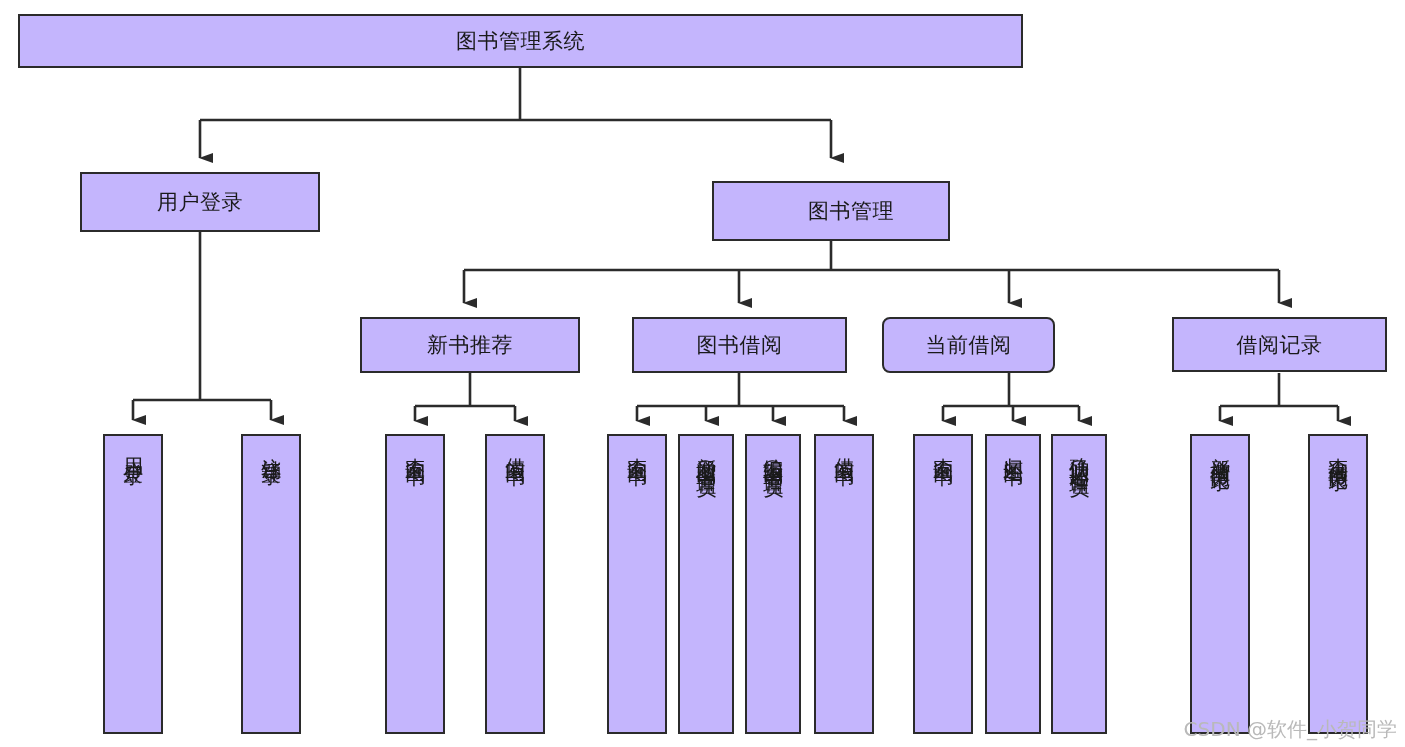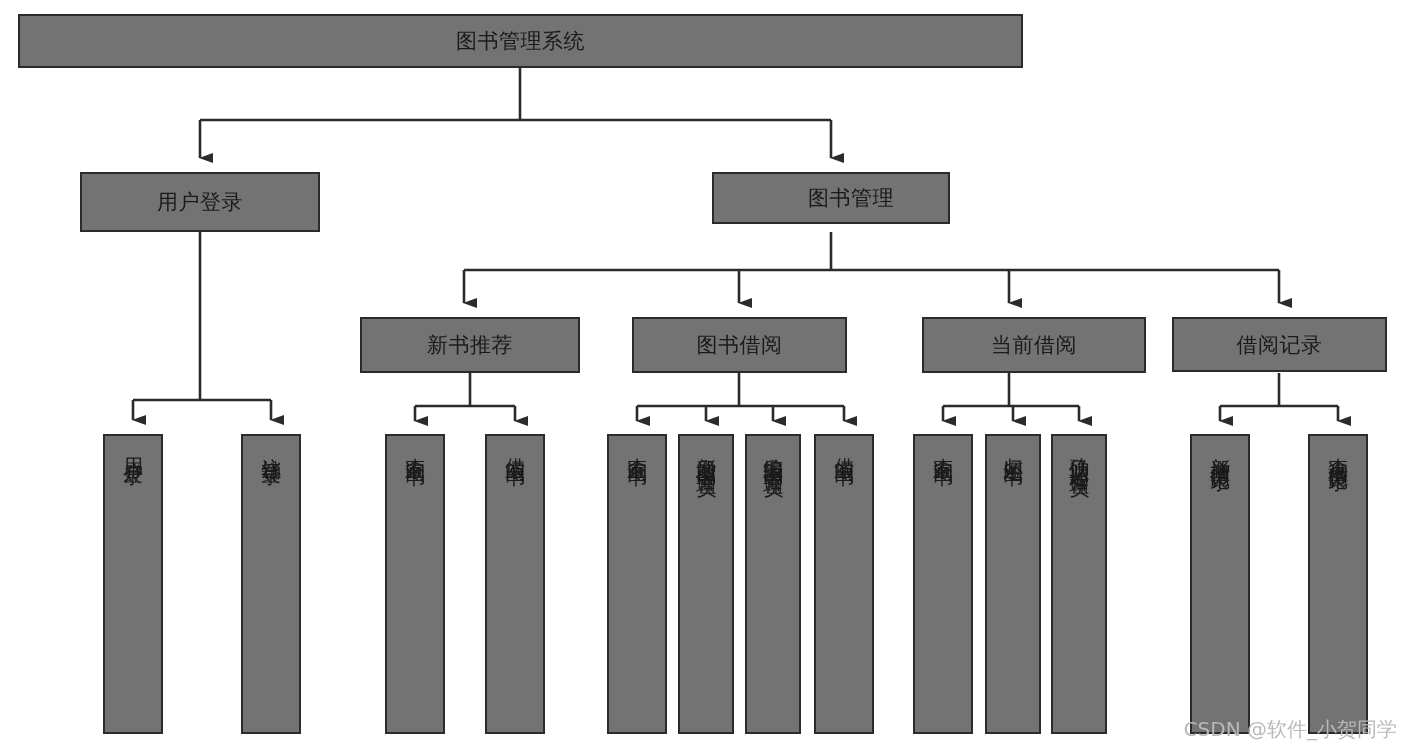--- a/index.html
+++ b/index.html
@@ -21,21 +21,21 @@
     position: absolute;
     left: 0;
     top: 0;
     width: 1405px;
     height: 747px;
     pointer-events: none;
   }
   .node {
     position: absolute;
     box-sizing: border-box;
-    background: #737373;
+    background: #c4b5fd;
     border: 2px solid #2b2b2b;
     display: flex;
     align-items: center;
     justify-content: center;
     z-index: 2;
   }
   .node .label {
     color: #1a1a1a;
     letter-spacing: 0.5px;
     white-space: nowrap;
@@ -126,31 +126,31 @@
     </g>
   </svg>
 
   <div class="node horiz" style="left:18px; top:14px; width:1005px; height:54px;">
     <span class="label">图书管理系统</span>
   </div>
 
   <div class="node horiz" style="left:80px; top:172px; width:240px; height:60px;">
     <span class="label">用户登录</span>
   </div>
-  <div class="node horiz" style="left:712px; top:172px; width:238px; height:52px;padding-left:40px;">
+  <div class="node horiz" style="left:712px; top:181px; width:238px; height:60px;padding-left:40px;">
     <span class="label">图书管理</span>
   </div>
 
   <div class="node horiz" style="left:360px; top:317px; width:220px; height:56px;">
     <span class="label">新书推荐</span>
   </div>
   <div class="node horiz" style="left:632px; top:317px; width:215px; height:56px;text-align:center;">
     <span class="label">图书借阅</span>
   </div>
-  <div class="node horiz" style="left:922px; top:317px; width:224px; height:56px;">
+  <div class="node horiz" style="left:882px; top:317px; width:173px; height:56px;border-radius:8px;">
     <span class="label">当前借阅</span>
   </div>
   <div class="node horiz" style="left:1172px; top:317px; width:215px; height:55px;">
     <span class="label">借阅记录</span>
   </div>
 
   <div class="node vert" style="left:103px; top:434px; width:60px; height:300px;">
     <span class="label">用户登录</span>
   </div>
   <div class="node vert" style="left:241px; top:434px; width:60px; height:300px;">

